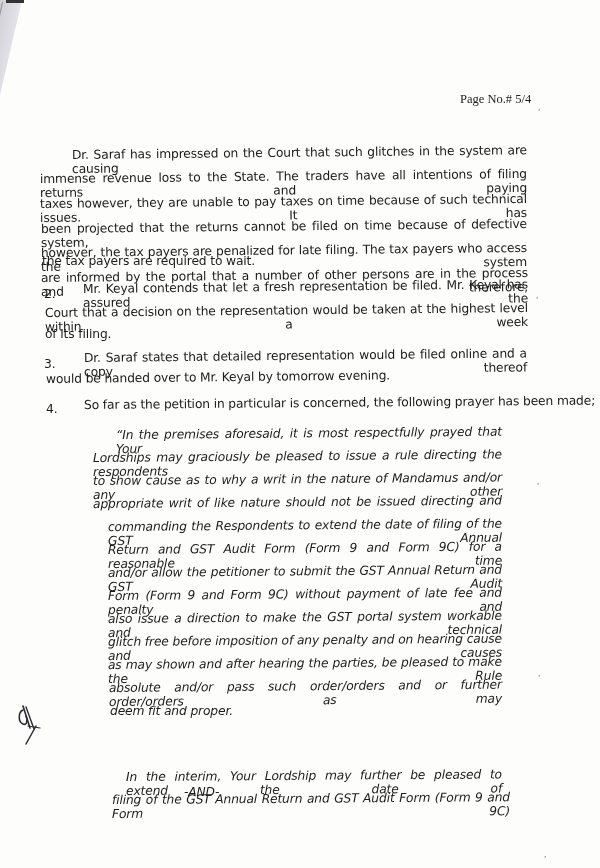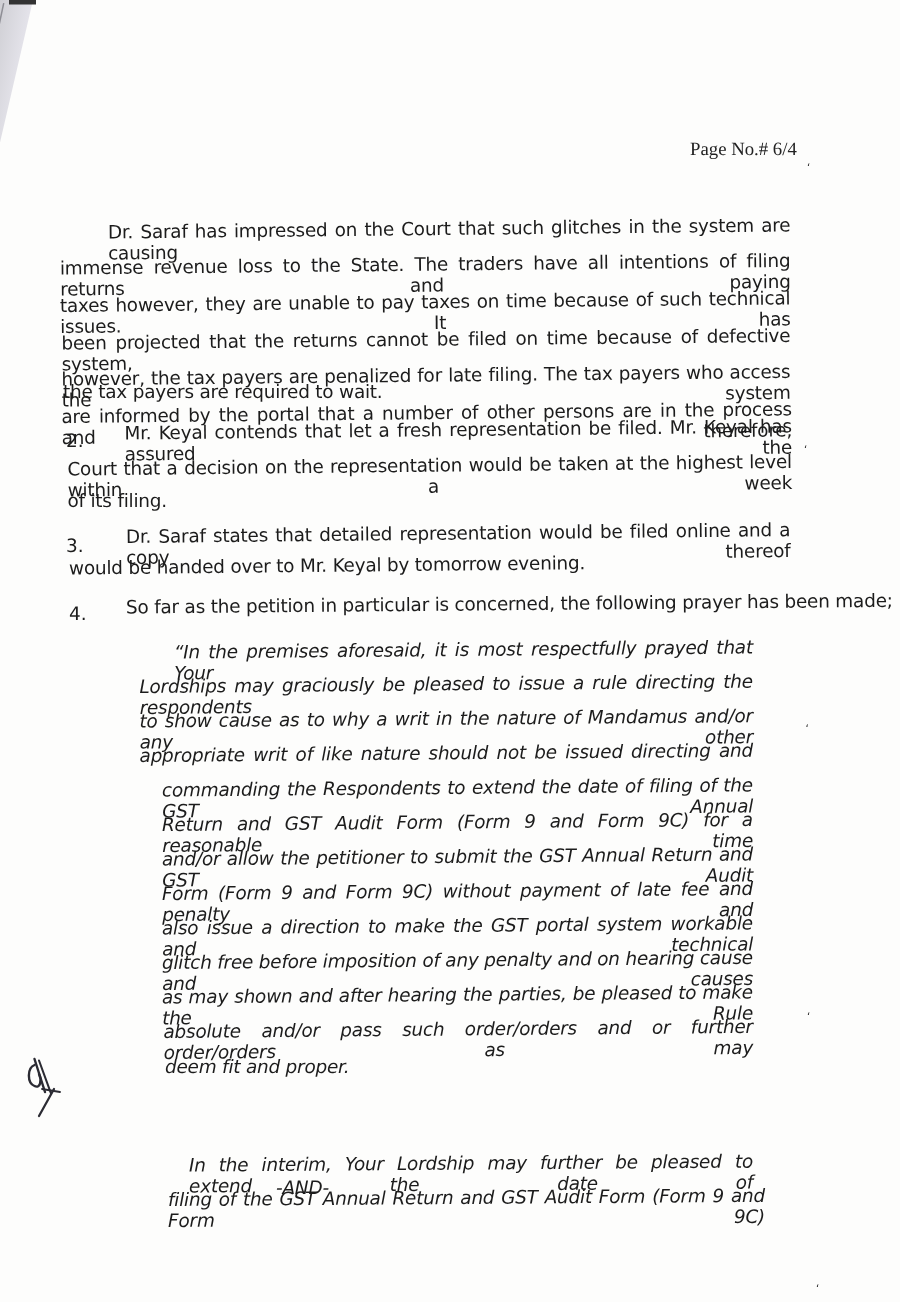--- a/index.html
+++ b/index.html
@@ -35,21 +35,21 @@
   .num { position:absolute; font-size:12.3px; }
   .sig { position:absolute; left:14px; top:702px; }
 </style>
 </head>
 <body>
 
 <div class="page-shadow"></div>
 <div class="page-edge"></div>
 <div class="top-dark"></div>
 
-<div class="page-no">Page No.# 6/4</div>
+<div class="page-no">Page No.# 5/4</div>
 <span class="speck" style="left:538px;top:108px;">‘</span>
 
 <div>
   <div class="text-line just" style="left:72px;top:148px;width:455px;transform:rotate(-0.6deg);">Dr. Saraf has impressed on the Court that such glitches in the system are causing</div>
   <div class="text-line just" style="left:40px;top:172px;width:487px;transform:rotate(-0.6deg);">immense revenue loss to the State. The traders have all intentions of filing returns and paying</div>
   <div class="text-line just" style="left:40px;top:197px;width:487px;transform:rotate(-0.6deg);">taxes however, they are unable to pay taxes on time because of such technical issues. It has</div>
   <div class="text-line just" style="left:41px;top:222px;width:486px;transform:rotate(-0.6deg);">been projected that the returns cannot be filed on time because of defective system,</div>
   <div class="text-line just" style="left:41px;top:246px;width:486px;transform:rotate(-0.6deg);">however, the tax payers are penalized for late filing. The tax payers who access the system</div>
   <div class="text-line just" style="left:41px;top:271px;width:487px;transform:rotate(-0.6deg);">are informed by the portal that a number of other persons are in the process and therefore,</div>
   <div class="text-line" style="left:42px;top:255px;"></div>

